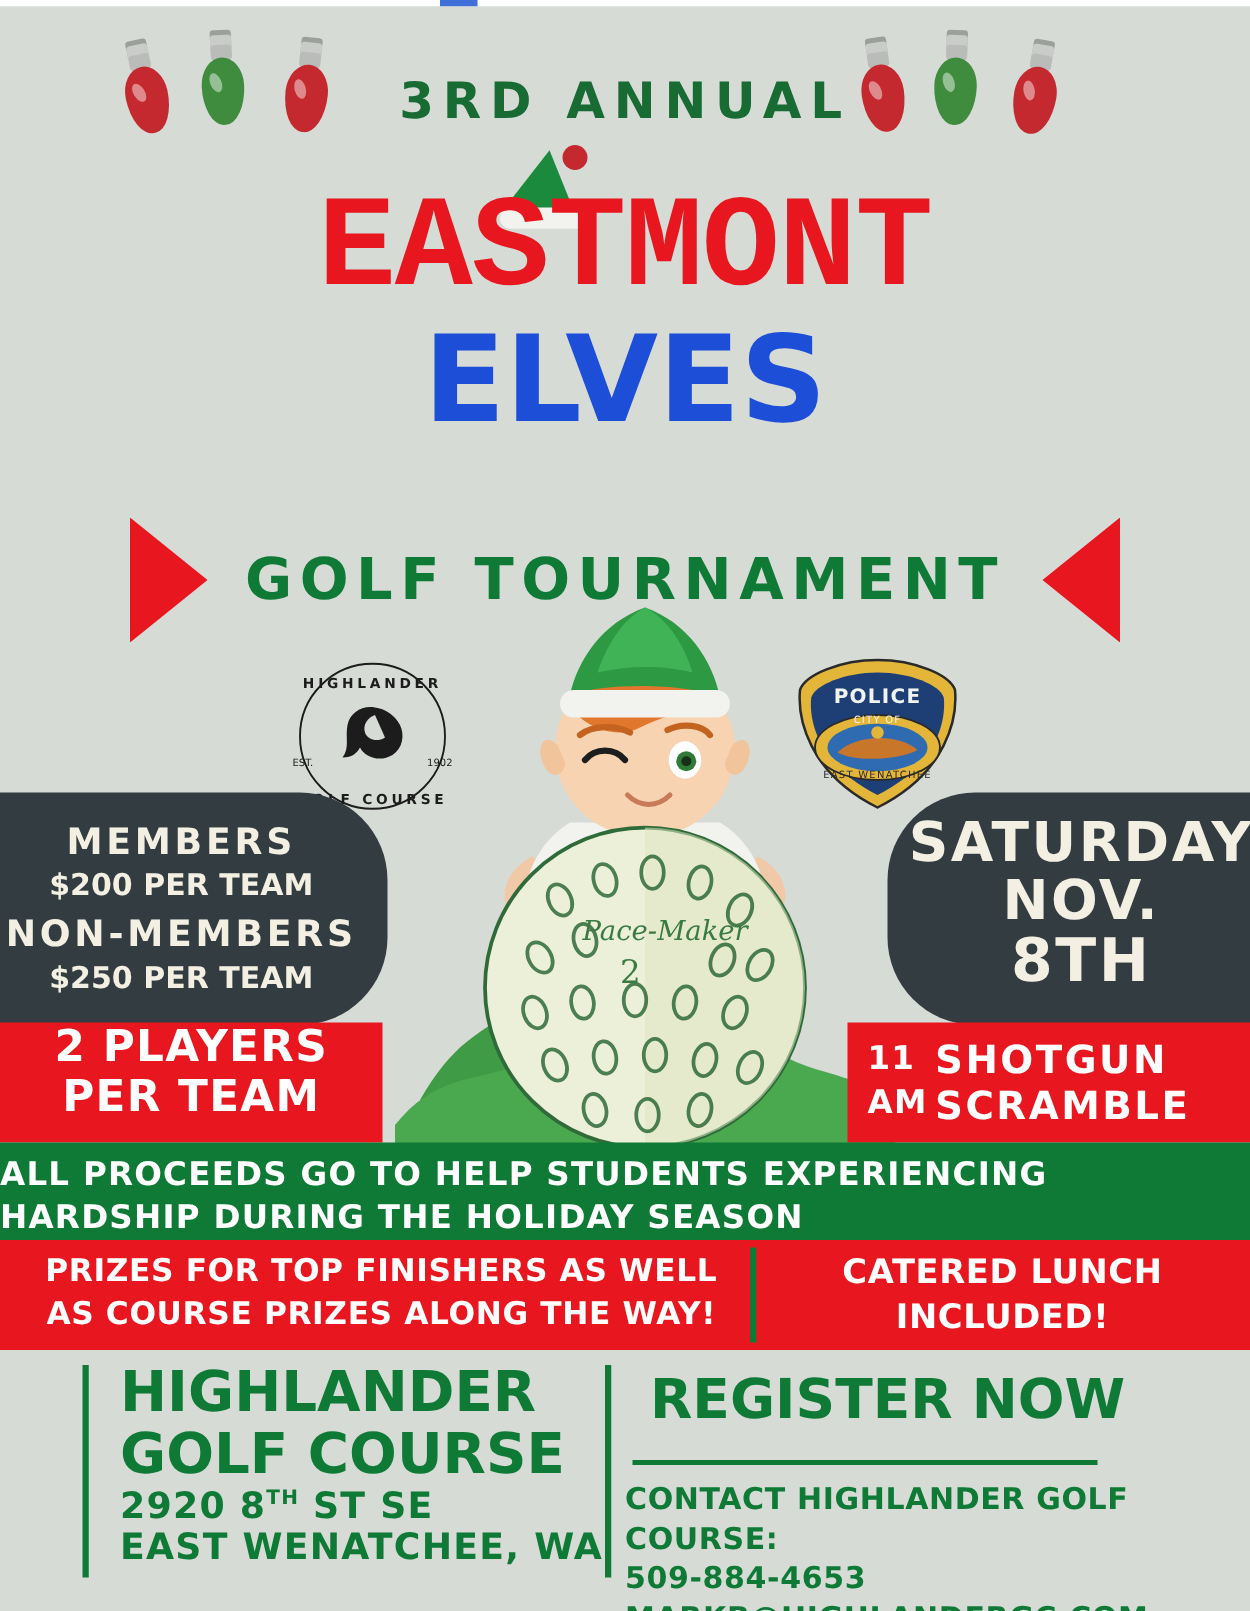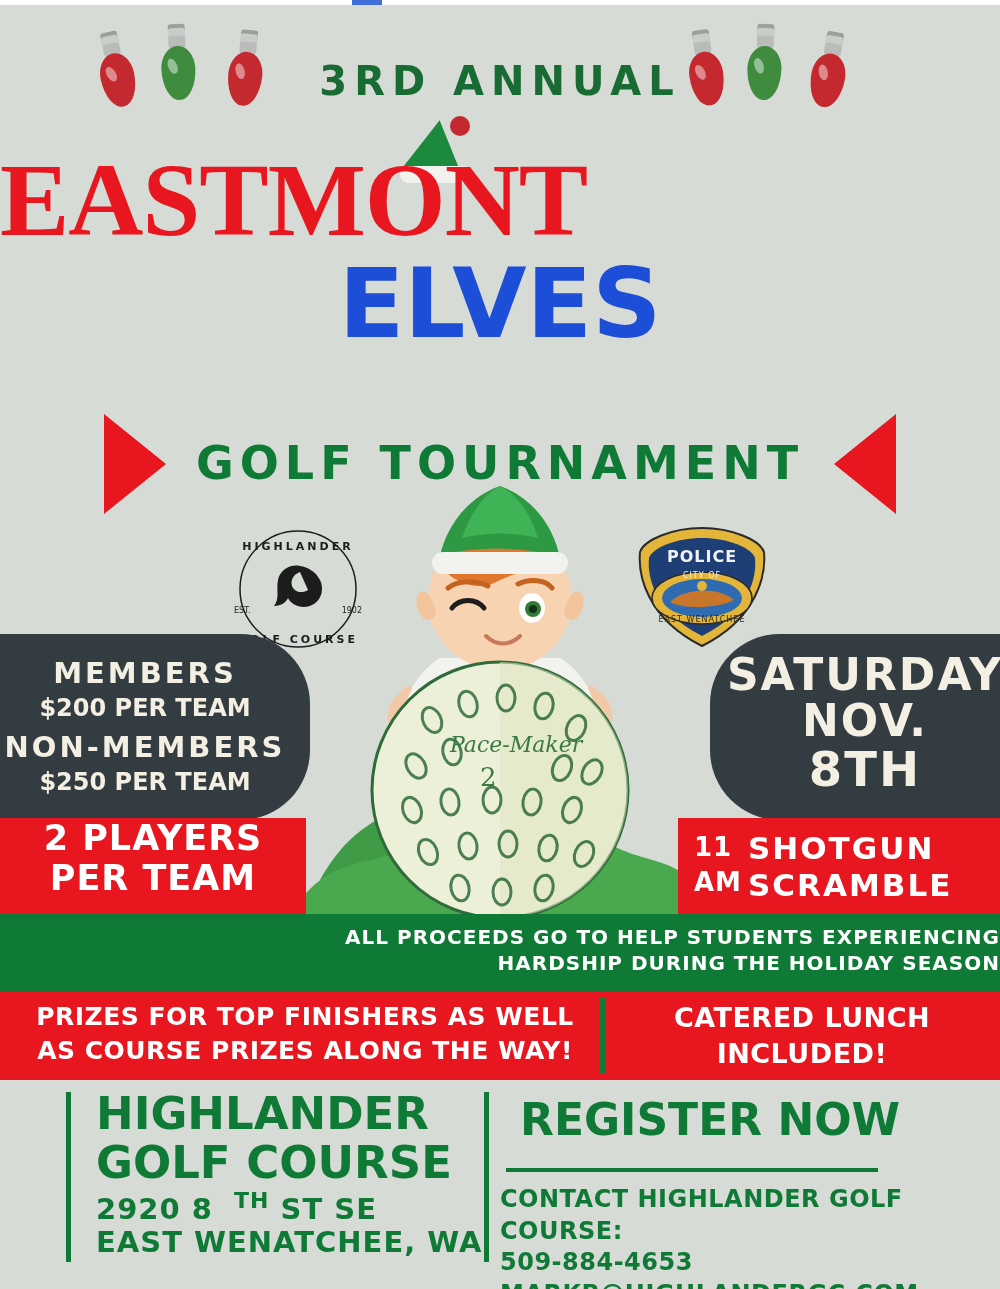--- a/index.html
+++ b/index.html
@@ -73,22 +73,22 @@
     text-align: center;
     font-family: "DejaVu Sans", sans-serif;
     font-weight: 700;
     font-size: 40px;
     letter-spacing: 7px;
     color: #186b33;
   }
   .eastmont {
     position: absolute;
     top: 148px; left: 0; width: 1000px;
-    text-align: left;
-    font-family: Liberation Serif, serif;
+    text-align: center;
+    font-family: Liberation Mono, monospace;
     font-weight: 700;
     font-size: 104px;
     letter-spacing: -1px;
     color: #e8171f;
     line-height: 1;
   }
   .elves {
     position: absolute;
     top: 256px; left: 0; width: 1000px;
     text-align: center;
@@ -271,24 +271,24 @@
     letter-spacing: 2px;
   }
 
   
   .proceeds {
     position: absolute;
     left: 0; top: 914px;
     width: 1000px; height: 78px;
     background: #0f7a36;
     color: #ffffff;
-    text-align: right;
-    font-family: "DejaVu Sans", sans-serif;
-    font-weight: 700;
-    font-size: 20px;
+    text-align: left;
+    font-family: "DejaVu Sans", sans-serif;
+    font-weight: 700;
+    font-size: 26px;
     letter-spacing: 1px;
     line-height: 1.3;
     padding-top: 10px;
     box-sizing: border-box;
   }
 
   
   .prize-band {
     position: absolute;
     left: 0; top: 992px;
@@ -353,21 +353,21 @@
   .course-addr {
     position: absolute;
     left: 96px; top: 1188px;
     color: #0f7a36;
     font-family: "DejaVu Sans", sans-serif;
     font-weight: 700;
     font-size: 29px;
     line-height: 1.15;
     letter-spacing: 1px;
   }
-  .course-addr sup { font-size: 22px; vertical-align: super; margin-left: 21px; }
+  .course-addr sup { font-size: 16px; vertical-align: super; }
   .register {
     position: absolute;
     left: 520px; top: 1094px;
     color: #0f7a36;
     font-family: "DejaVu Sans", sans-serif;
     font-weight: 700;
     font-size: 44px;
     letter-spacing: 0px;
   }
   .contact {
@@ -375,21 +375,21 @@
     left: 500px; top: 1184px;
     color: #0f7a36;
     font-family: "DejaVu Sans", sans-serif;
     font-weight: 700;
     font-size: 24px;
     line-height: 1.32;
     letter-spacing: .5px;
   }
 
   
-  .art { position: absolute; left: 300px; top: 480px; width: 400px; height: 440px; text-decoration: underline; }
+  .art { position: absolute; left: 316px; top: 480px; width: 400px; height: 440px; text-decoration: underline; }
 </style>
 </head>
 <body>
 
 <div id="flyer">
 
   <div class="top-strip">
     <div class="blue"></div>
   </div>
 

